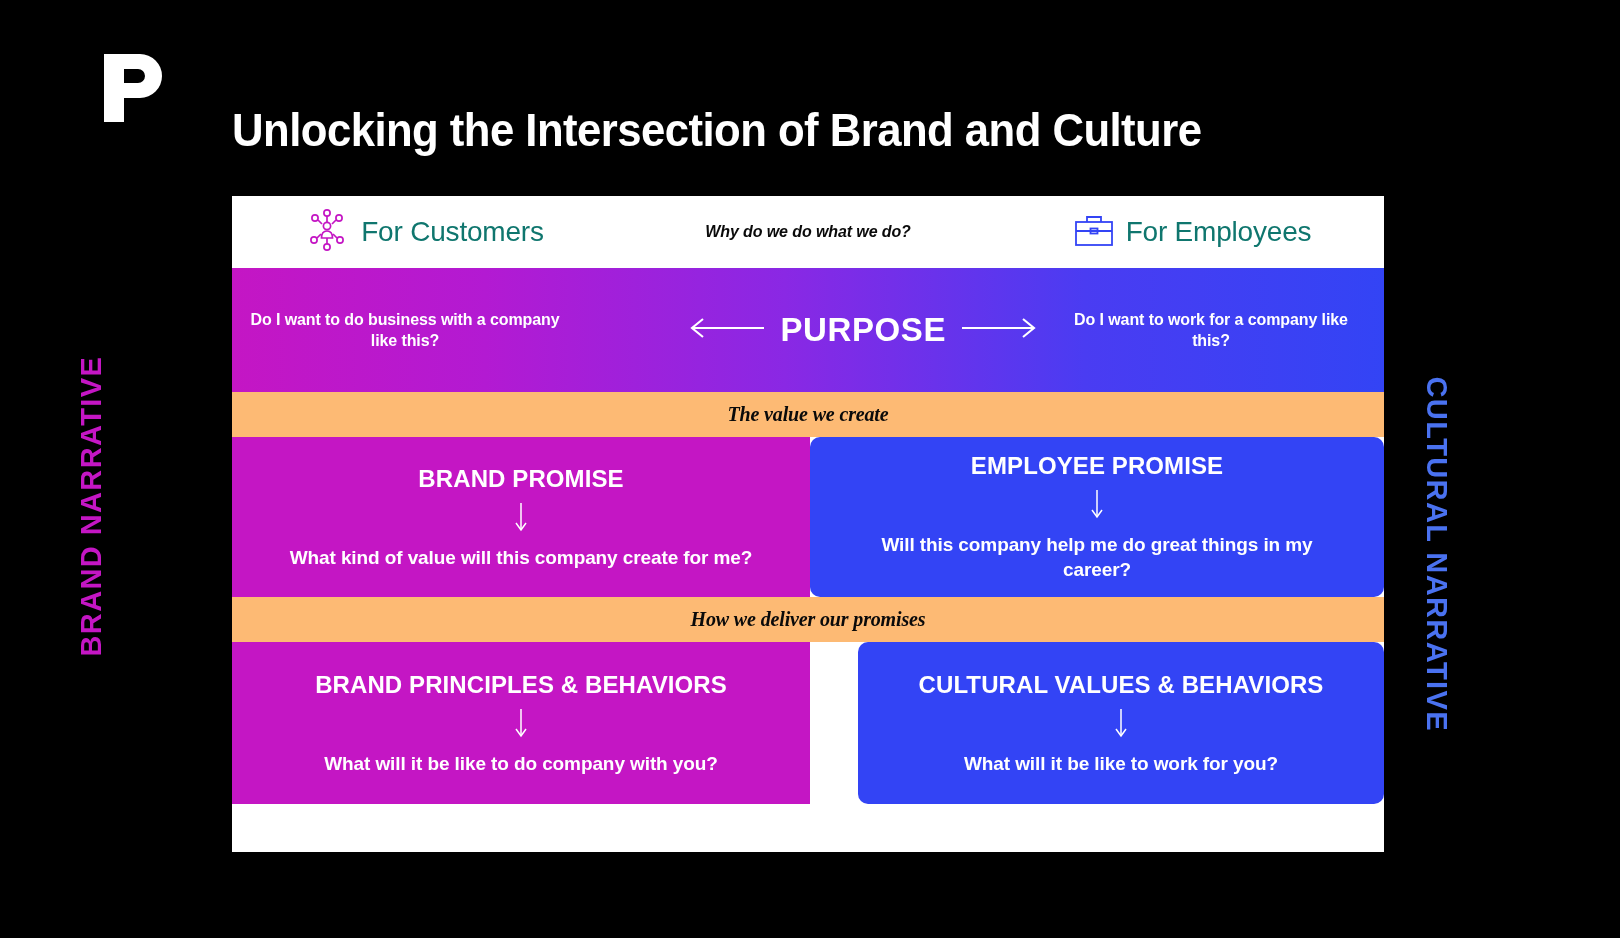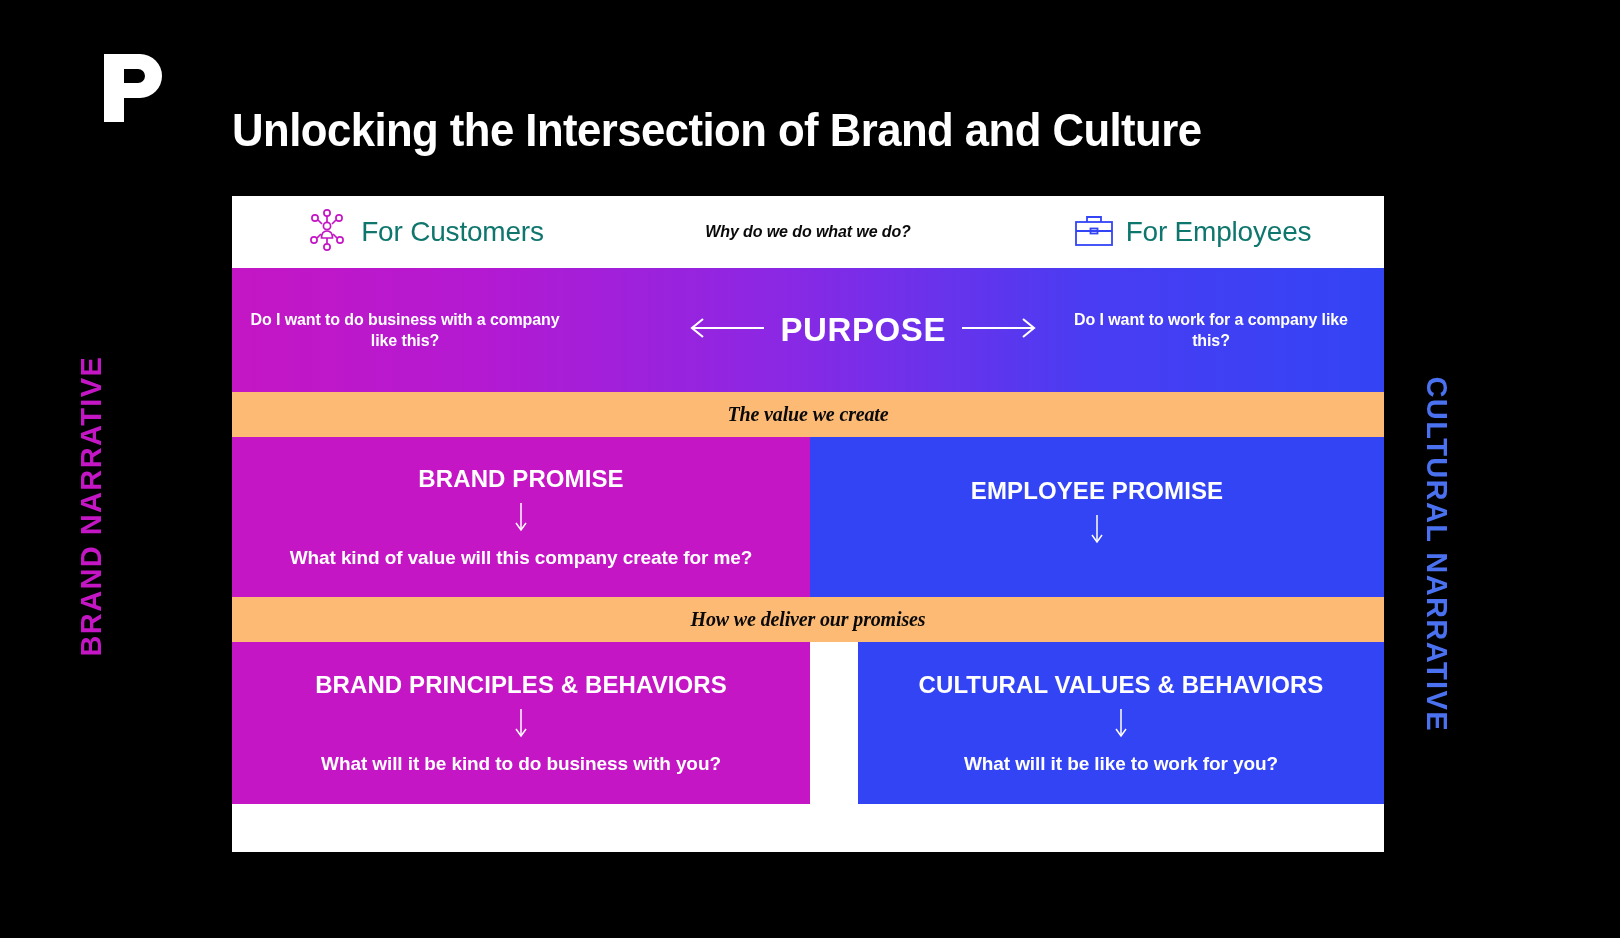--- a/index.html
+++ b/index.html
@@ -154,21 +154,21 @@
 
   .cell {
     flex:1 1 0;
     display:flex;
     flex-direction:column;
     align-items:center;
     justify-content:center;
     padding:28px 40px;
   }
   .cell.pink { background:#c416c4; }
-  .cell.blue { background:#3344f5; }
+  .cell.blue { background:#3344f5;border-radius:10px; }
 
   .cell-title {
     color:#ffffff;
     font-size:24px;
     font-weight:bold;
     letter-spacing:0.1px;
     text-align:center;
     line-height:1.22;
   }
   .cell-q {
@@ -298,39 +298,40 @@
       <div class="cell blue col-right">
         <span class="cell-title">EMPLOYEE PROMISE</span>
         <span class="down-arrow">
           <svg width="14" height="30" viewBox="0 0 14 30" aria-hidden="true">
             <g stroke="#ffffff" stroke-width="1.5" fill="none">
               <line x1="7" y1="1" x2="7" y2="27"></line>
               <path d="M2 21 L7 28 L12 21"></path>
             </g>
           </svg>
         </span>
+        <span class="cell-q">Will this company help me do great things in my career?</span>
       </div>
     </div>
 
     <div class="row row-sep">
       <span class="sep-text">How we deliver our promises</span>
     </div>
 
     <div class="row row-pair row-principles">
       <div class="cell pink col-left">
         <span class="cell-title">BRAND PRINCIPLES &amp; BEHAVIORS</span>
         <span class="down-arrow">
           <svg width="14" height="30" viewBox="0 0 14 30" aria-hidden="true">
             <g stroke="#ffffff" stroke-width="1.5" fill="none">
               <line x1="7" y1="1" x2="7" y2="27"></line>
               <path d="M2 21 L7 28 L12 21"></path>
             </g>
           </svg>
         </span>
-        <span class="cell-q">What will it be kind to do business with you?</span>
+        <span class="cell-q">What will it be like to do company with you?</span>
       </div>
       <div class="cell blue col-right">
         <span class="cell-title">CULTURAL VALUES &amp; BEHAVIORS</span>
         <span class="down-arrow">
           <svg width="14" height="30" viewBox="0 0 14 30" aria-hidden="true">
             <g stroke="#ffffff" stroke-width="1.5" fill="none">
               <line x1="7" y1="1" x2="7" y2="27"></line>
               <path d="M2 21 L7 28 L12 21"></path>
             </g>
           </svg>

